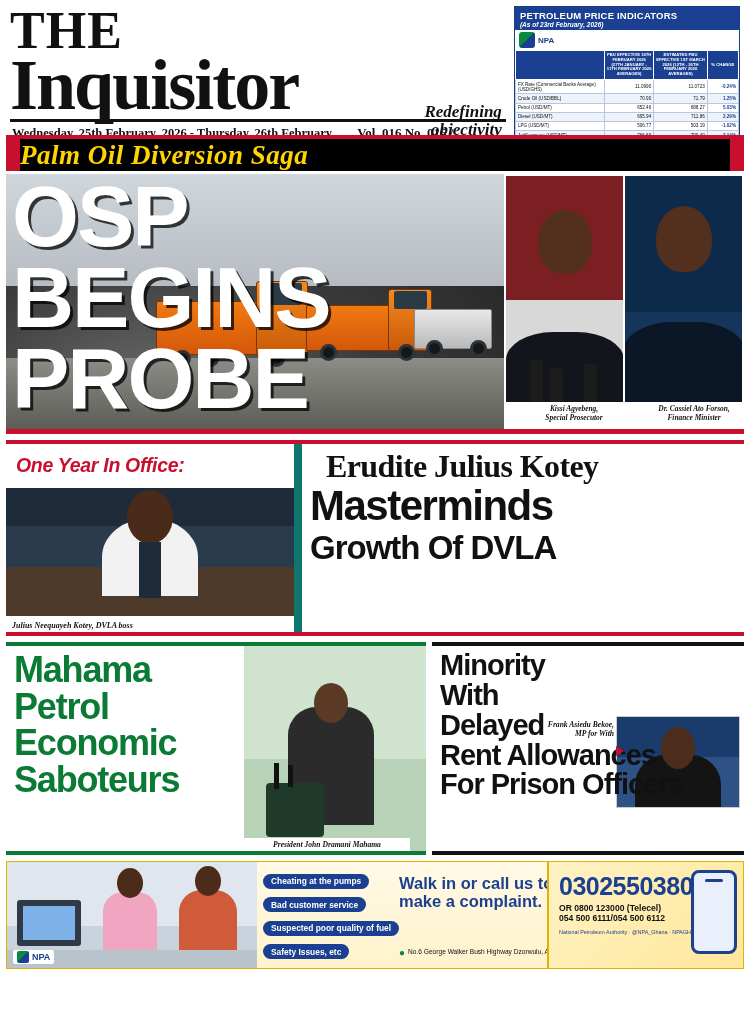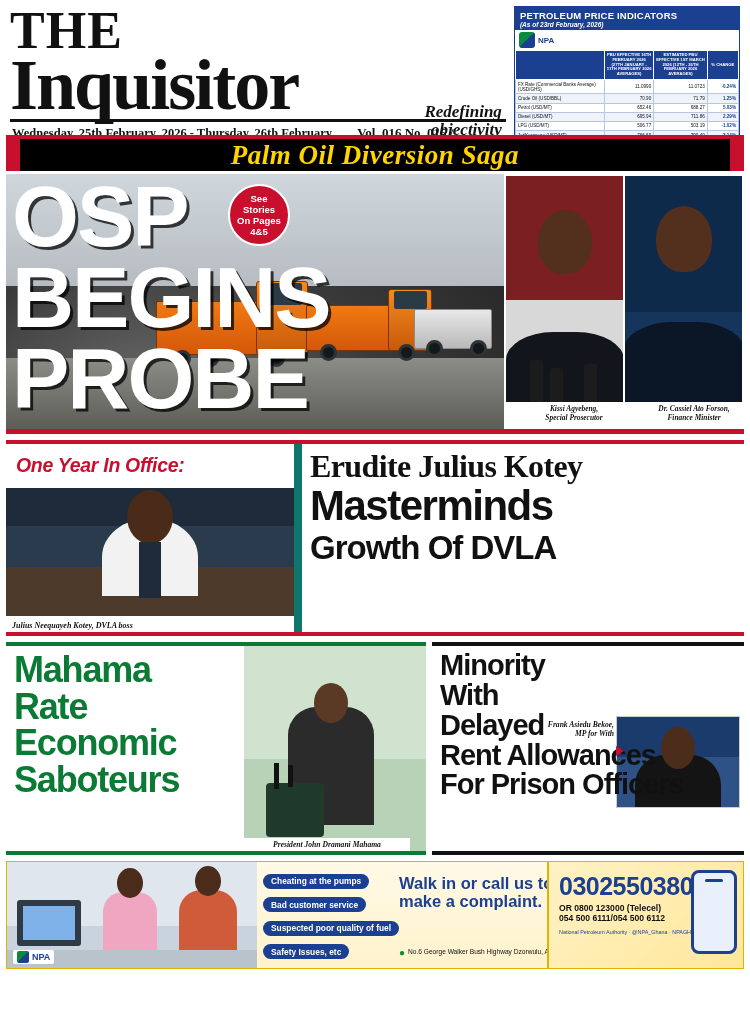--- a/index.html
+++ b/index.html
@@ -95,21 +95,21 @@
   .banner-wrap { padding: 0 6px; }
   .saga-banner {
     background: #000;
     border-top: 4px solid #c8102e;
     display:flex; align-items:center;
     height: 36px;
     position: relative;
   }
   .saga-banner .redbar { width: 14px; height:100%; background:#c8102e; }
   .saga-text {
-    flex:1; text-align:center;
+    flex:1; 
     font-family: "Liberation Serif", serif;
     font-weight: bold; font-style: italic;
     font-size: 27px; color: #ffd400;
     letter-spacing: .5px;
     border-radius: 15px;
   }
 
   
   .hero {
     margin: 3px 6px 0 6px;
@@ -202,21 +202,21 @@
   }
   .dvla-cap {
     position:absolute; bottom:0; left:0; right:0;
     font-family:"Liberation Serif", serif; font-style:italic; font-weight:bold;
     font-size:8px; padding:2px 6px; color:#111; background:#fff;
   }
   .sec2-right { flex:1; padding: 6px 8px 0 8px; }
   .dvla-h {
     font-family:"Liberation Serif", serif;
     font-weight:bold; color:#111;
-    font-size:32px; line-height:1.04; letter-spacing:-.6px;
+    font-size:32px; line-height:1.04; letter-spacing:-.6px;margin-left:16px;
   }
   .dvla-h2 {
     font-family:"Liberation Sans", sans-serif;
     font-weight:bold; color:#111;
     font-size:42px; line-height:1.0; letter-spacing:-1.5px;
     margin-top:2px;
   }
   .dvla-h3 {
     font-family:"Liberation Sans", sans-serif;
     font-weight:bold; color:#111;
@@ -455,28 +455,20 @@
         <div class="wheel" style="left:420px;bottom:72px;"></div>
         <div class="wheel" style="left:464px;bottom:72px;"></div>
       </div>
 
       <div class="hero-title">
         <span>OSP</span>
         <span>BEGINS</span>
         <span>PROBE</span>
       </div>
 
-      <div class="see-badge">
-        <div>
-          <div>See</div>
-          <div>Stories</div>
-          <div>On Pages</div>
-          <div>4&amp;5</div>
-        </div>
-      </div>
     </div>
 
     <div class="hero-right">
       <div class="portraits">
         <div class="portrait p-bg1">
           <div class="head" style="width:54px;height:64px;top:34px;"></div>
           <div class="body-sh" style="width:118px;height:70px;background:#12161c;"></div>
           <div class="mic" style="left:24px;width:13px;height:42px;"></div>
           <div class="mic" style="left:44px;width:13px;height:34px;"></div>
           <div class="mic" style="right:26px;width:13px;height:38px;"></div>
@@ -514,21 +506,21 @@
       <div class="dvla-h2">Masterminds</div>
       <div class="dvla-h3">Growth Of DVLA</div>
     </div>
   </div>
 
   <div class="sec3">
 
     <div class="mahama">
       <div class="mahama-txt">
         <div>Mahama</div>
-        <div>Rate</div>
+        <div>Petrol</div>
         <div>Economic</div>
         <div>Saboteurs</div>
       </div>
       <div class="mahama-photo">
         <div style="position:absolute;left:48%;transform:translateX(-50%);bottom:26px;width:86px;height:118px;background:#2b2b2b;border-radius:28px 28px 0 0;"></div>
         <div style="position:absolute;left:48%;transform:translateX(-50%);bottom:128px;width:34px;height:40px;border-radius:50%;background:#5a3a25;"></div>
         <div style="position:absolute;left:22px;bottom:14px;width:58px;height:54px;background:#1f3a2a;border-radius:4px;"></div>
         <div style="position:absolute;left:30px;bottom:62px;width:5px;height:26px;background:#111;"></div>
         <div style="position:absolute;left:44px;bottom:64px;width:5px;height:22px;background:#111;"></div>
         <div class="mahama-cap">President John Dramani Mahama</div>

